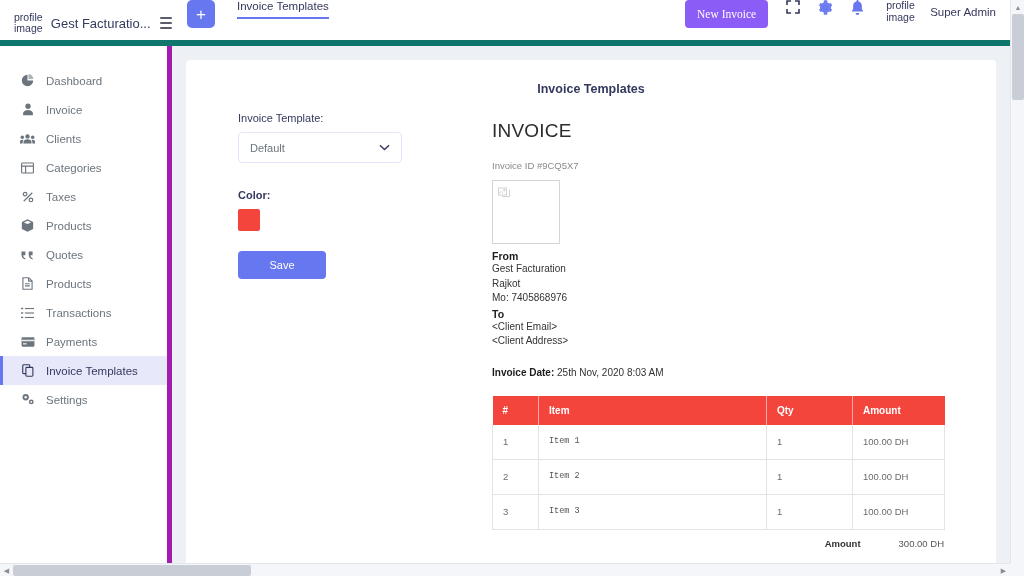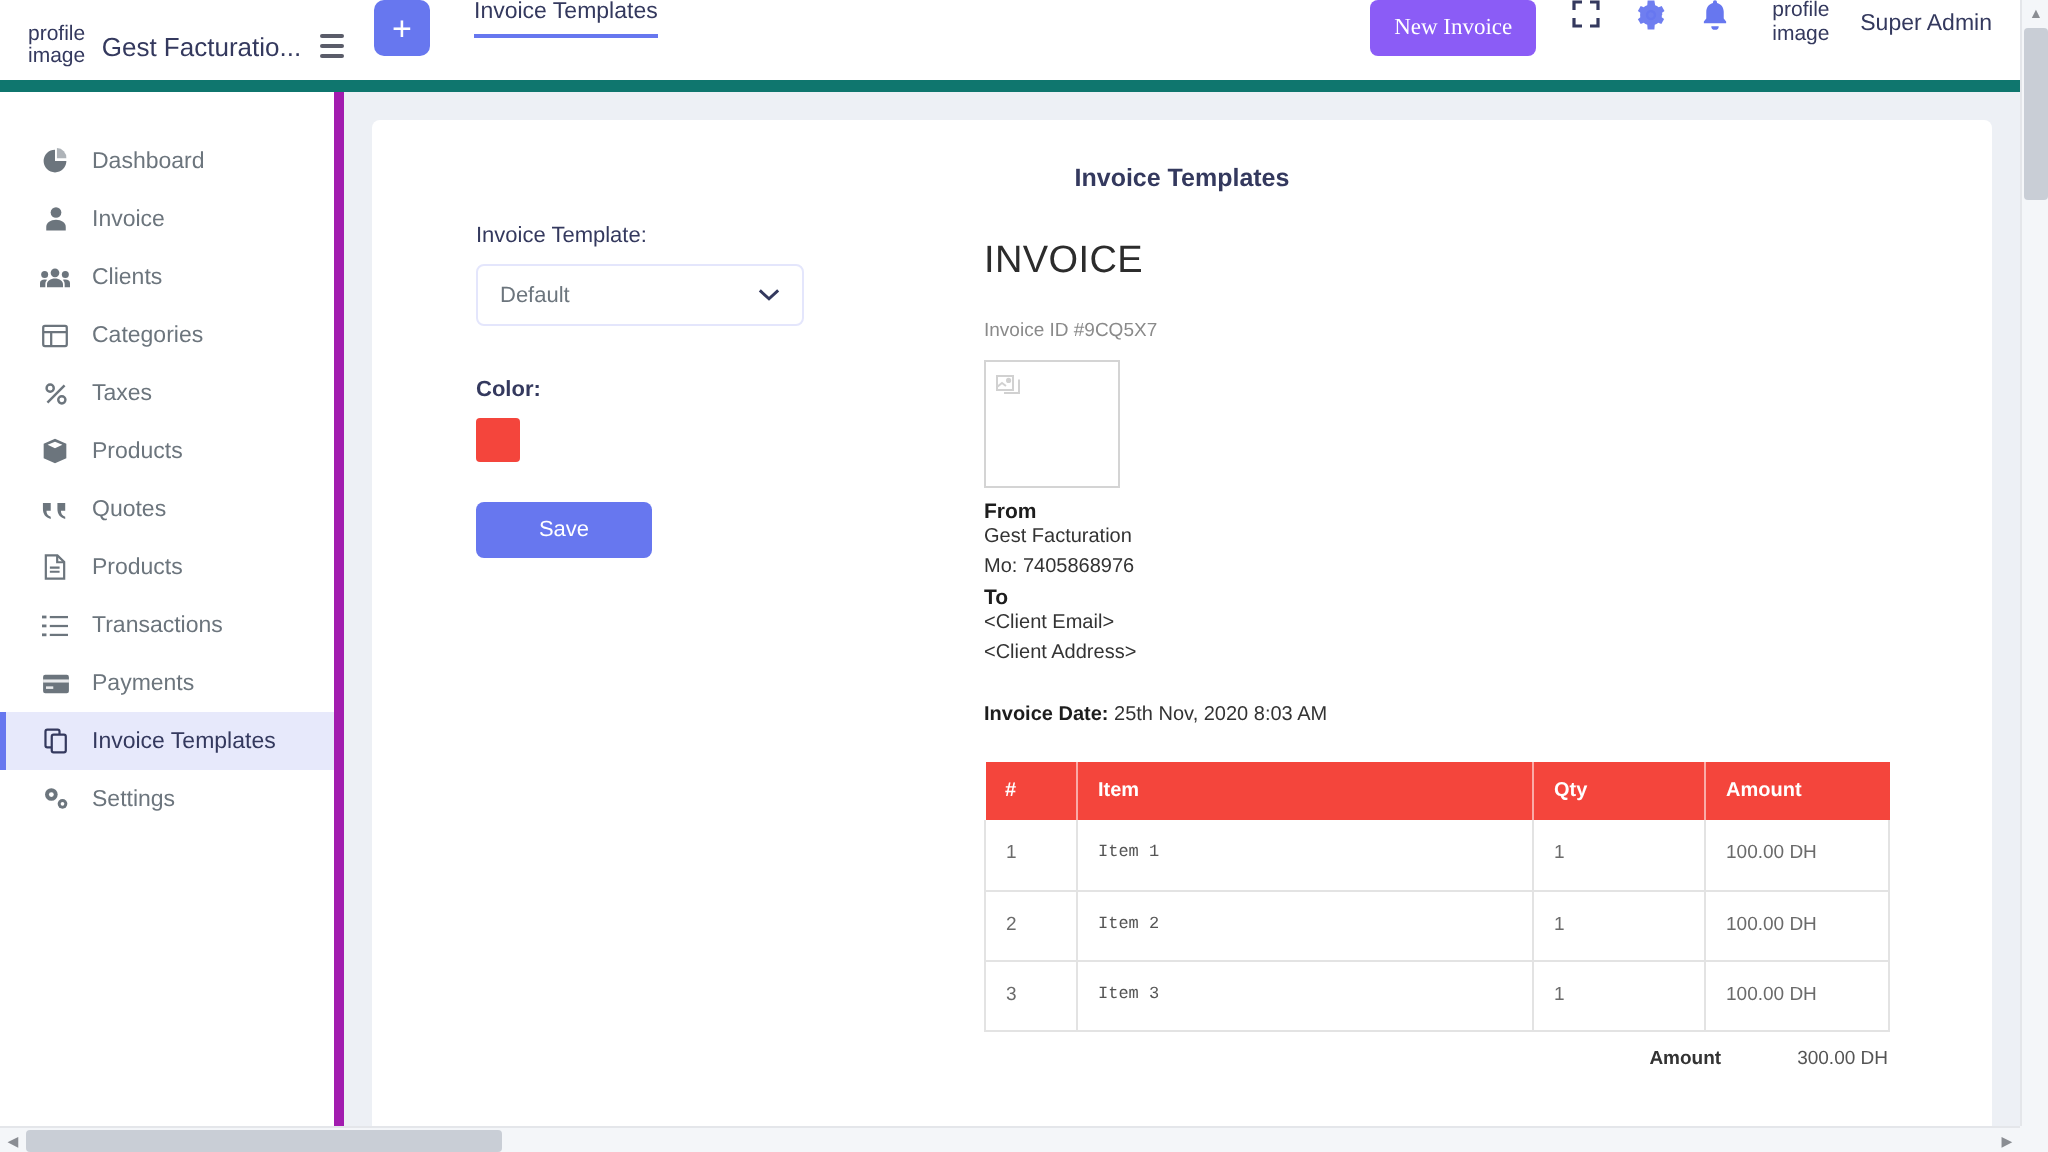--- a/index.html
+++ b/index.html
@@ -451,20 +451,21 @@
               <path d="M.5 7.5L3 5.5l2 1.5"></path>
               <circle cx="6.3" cy="4.2" r=".8" fill="#9a9a9a"></circle>
               <path d="M4 10.5h7.5V3.8"></path>
             </svg>
         </span>
       </div>
 
       <div class="addr">
         <b>From</b>
         <div>Gest Facturation</div>
+        <div>Rajkot</div>
         <div>Mo: 7405868976</div>
         <b>To</b>
         <div>&lt;Client Email&gt;</div>
         <div>&lt;Client Address&gt;</div>
       </div>
 
       <div class="dates">
         <div>
           <b>Invoice Date:</b>
           <span>25th Nov, 2020 8:03 AM</span>

